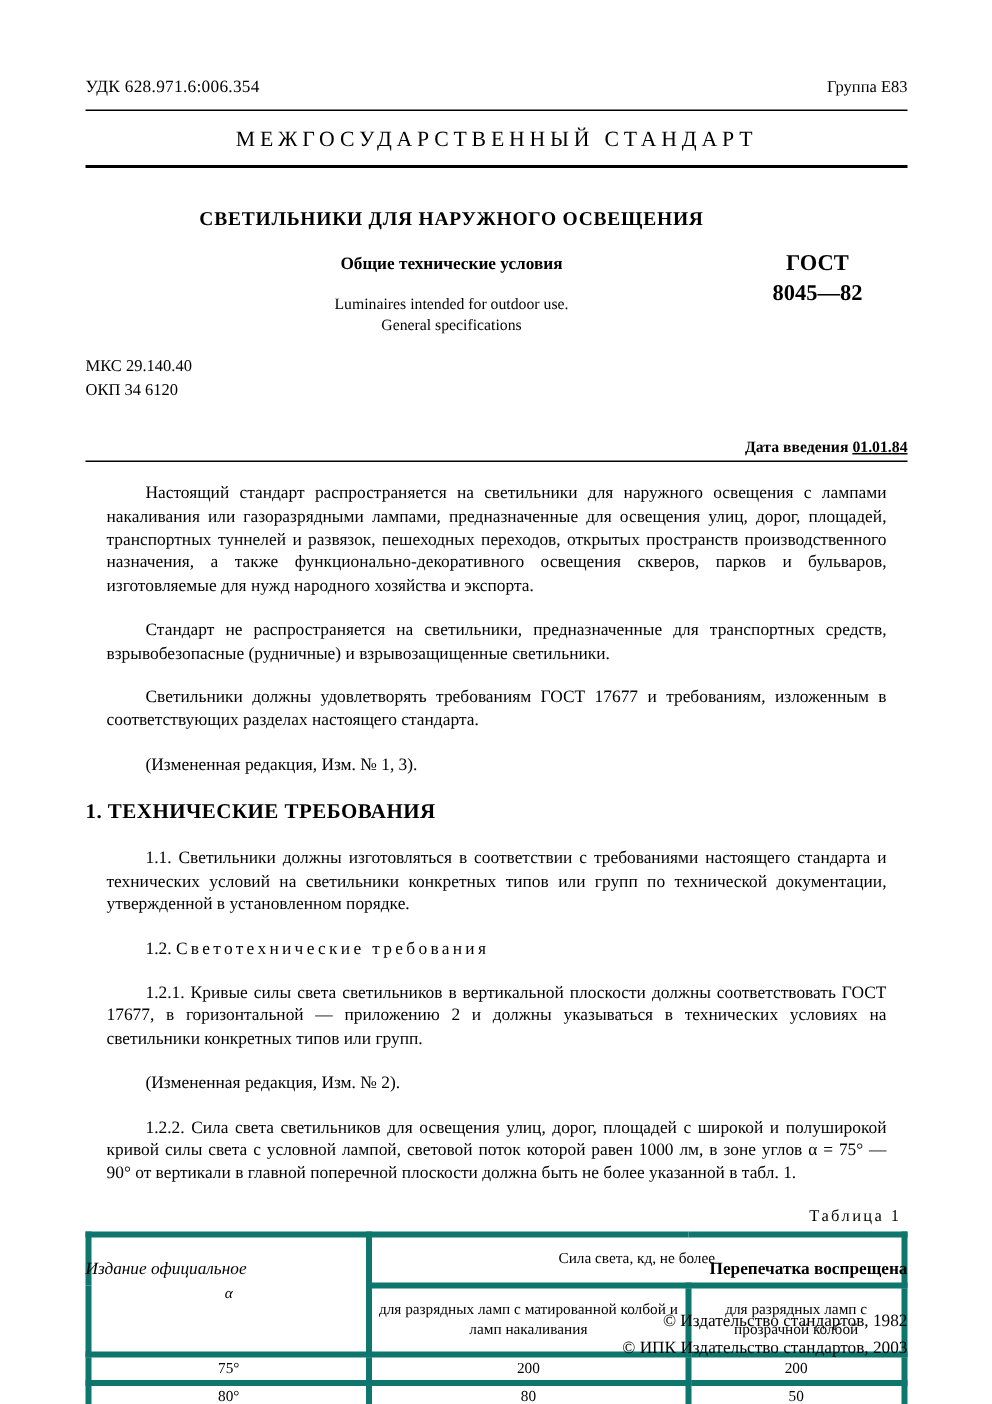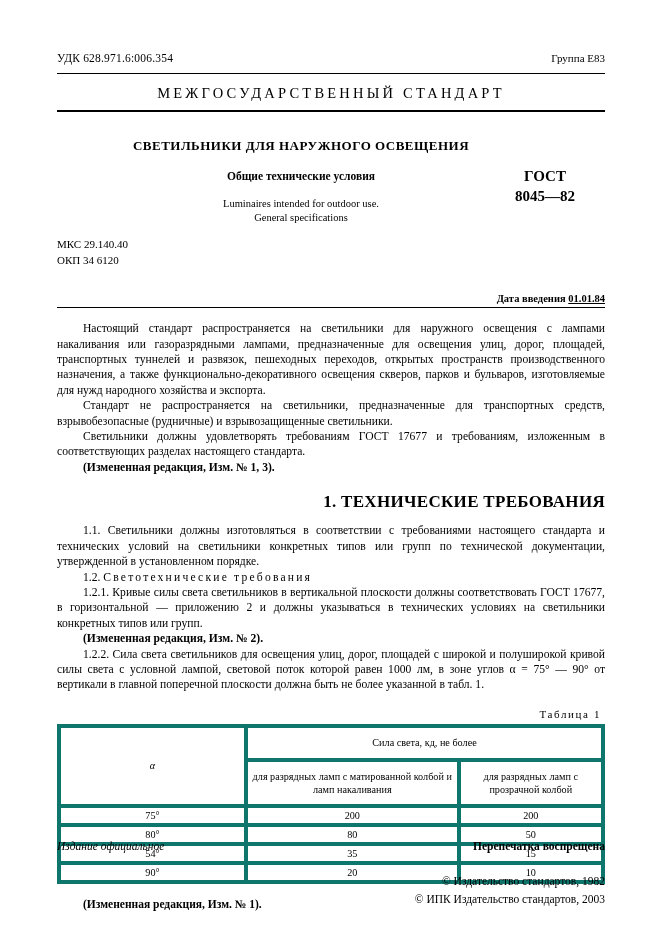--- a/index.html
+++ b/index.html
@@ -107,29 +107,29 @@
     text-decoration: underline;
   }
   .rule-date {
     border-top: 1px solid #000;
     margin-top: 3px;
   }
   p.body {
     font-size: 11.6px;
     line-height: 1.33;
     text-align: justify;
-    margin: 0;
+    margin: 14px;
     text-indent: 26px;
   }
   p.body.first { margin-top: 13px; }
   p.body.tight { margin-top: 0; }
-  .bold { font-weight: bold; }
+  .bold { font-weight: normal; }
   .section-head {
-    text-align: right;
-    font-size: 17px;
+    text-align: left;
+    font-size: 14px;
     font-weight: bold;
     margin-top: 17px;
     margin-bottom: 11px;
     letter-spacing: 0.3px;
   }
   .spaced {
     letter-spacing: 2.2px;
   }
   .table-caption {
     text-align: right;

